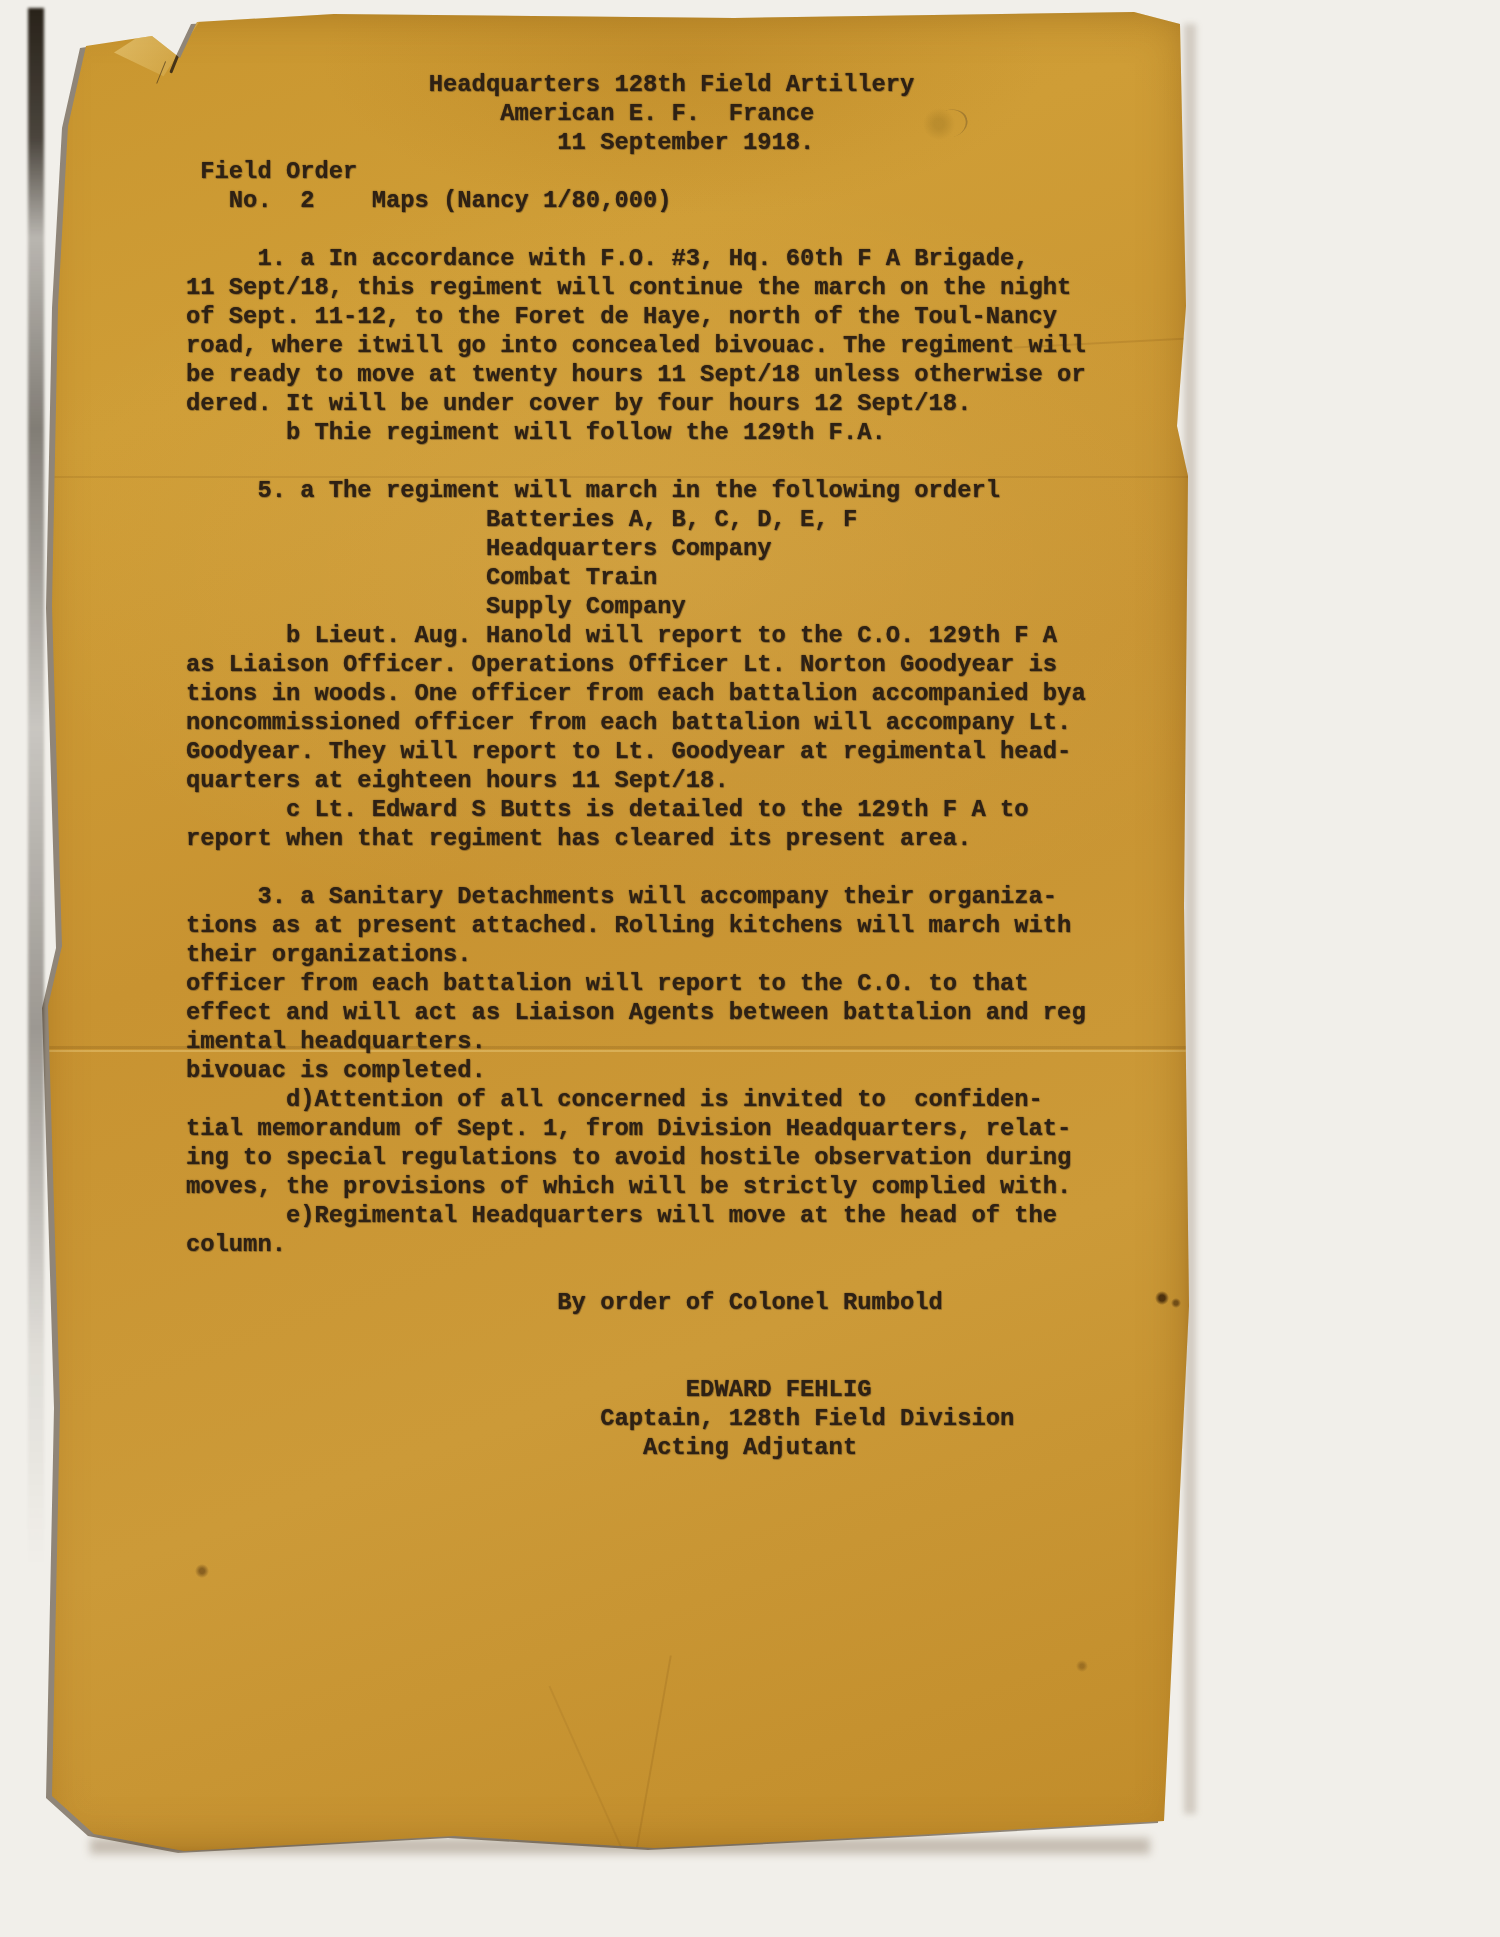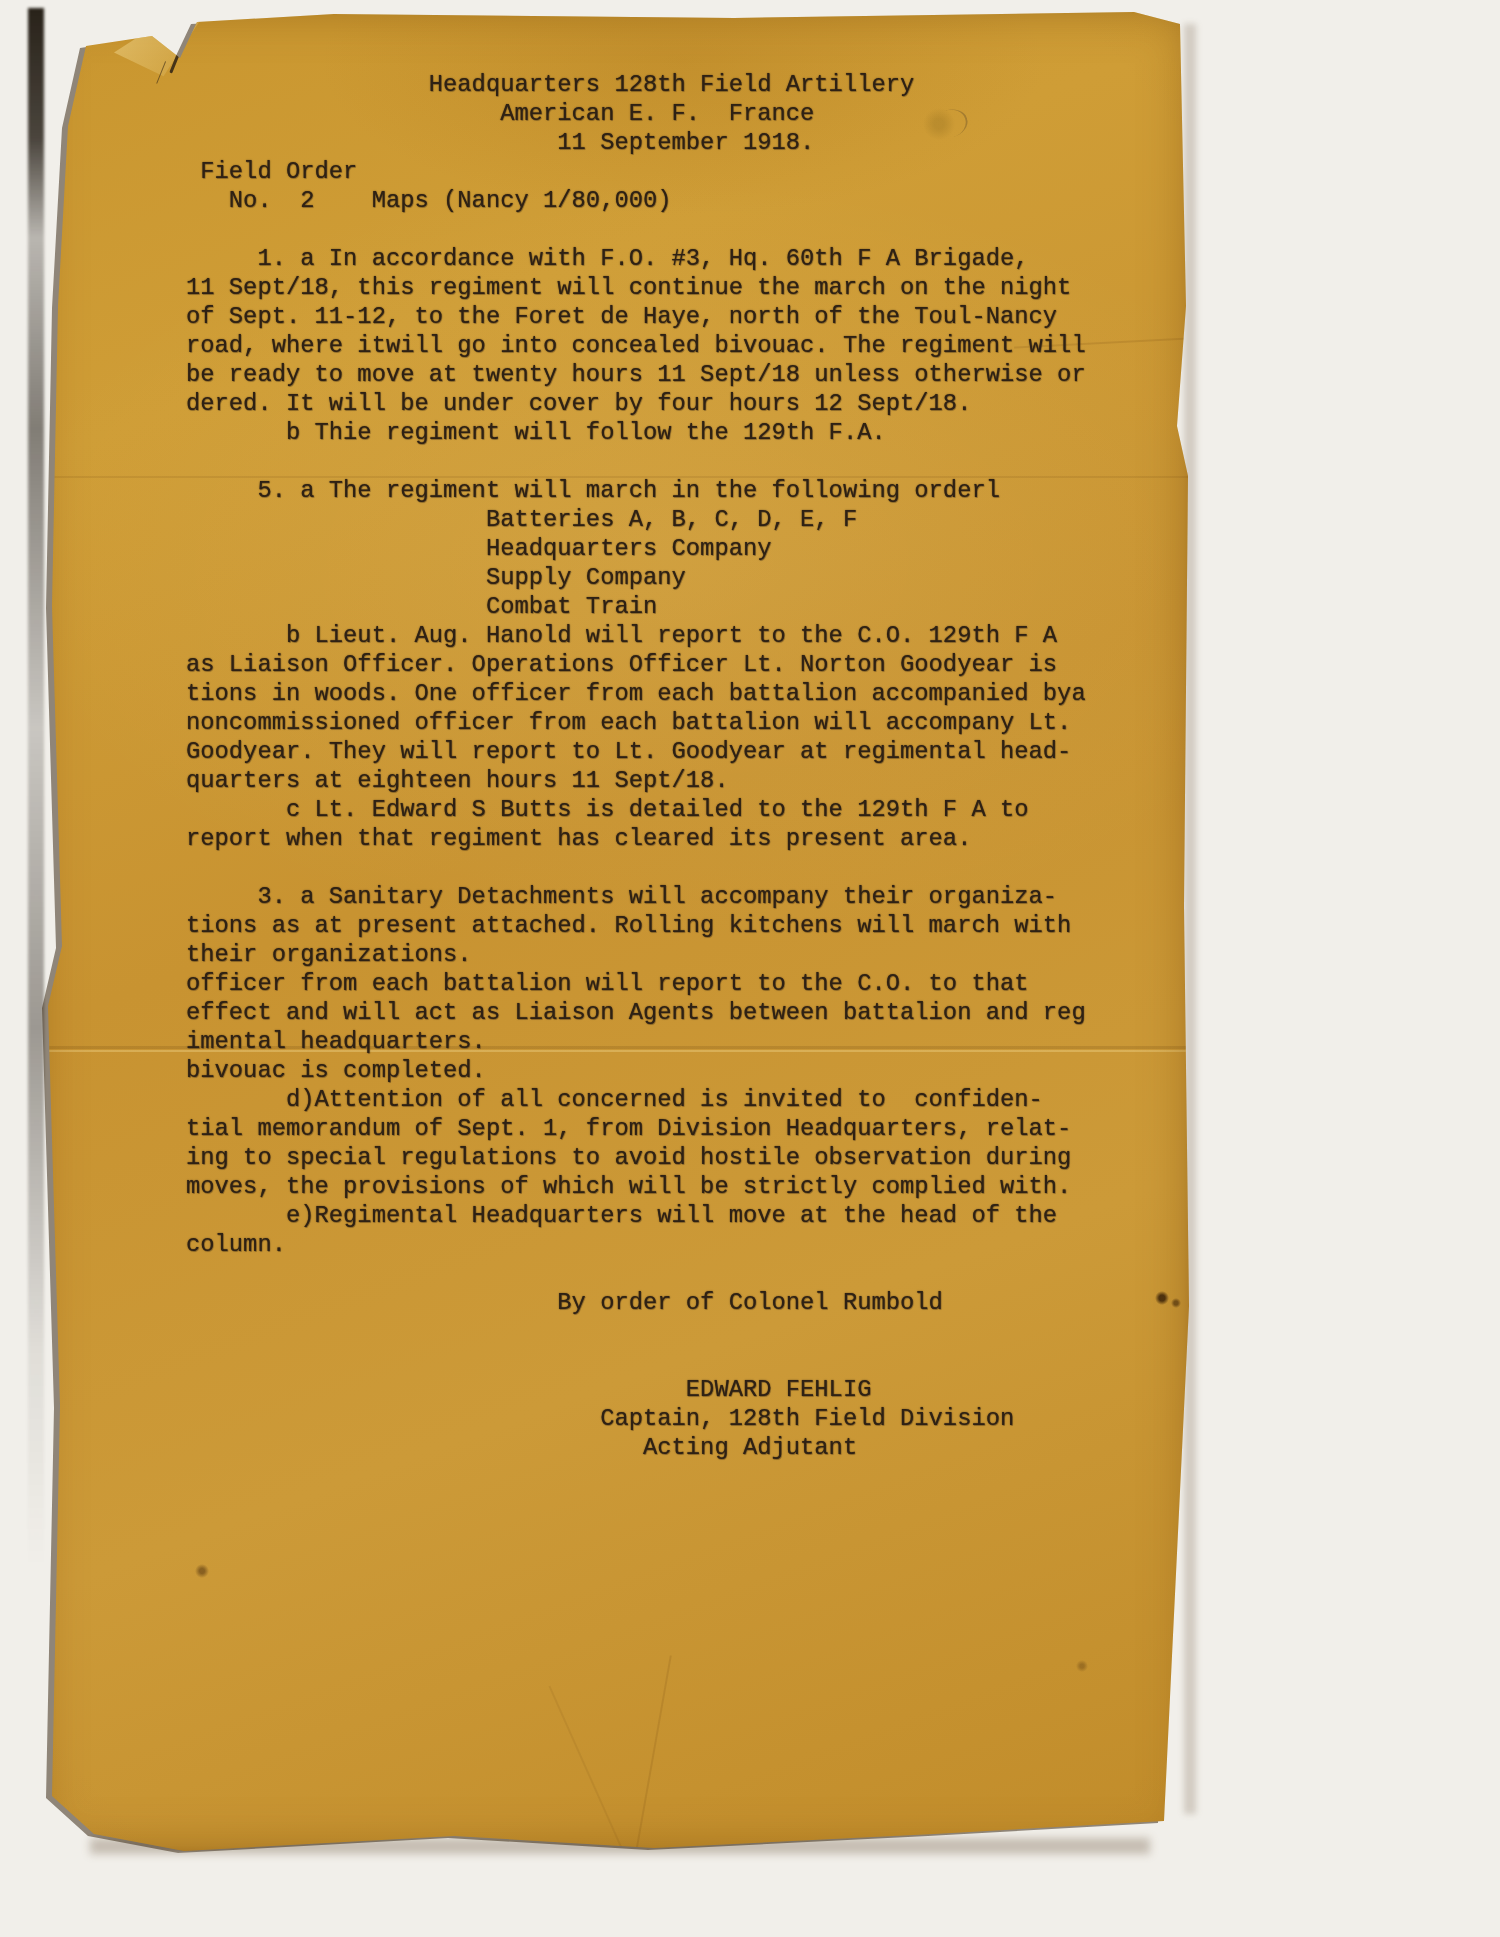--- a/index.html
+++ b/index.html
@@ -93,21 +93,21 @@
     background:rgba(100,60,10,0.14);transform:rotate(-3deg);filter:blur(0.5px);
   }
 
   .typed{
     position:absolute;left:152px;top:64px;width:1000px;
   }
   .typed .line{
     white-space:pre;
     height:29px;
     font-family:"Liberation Mono",monospace;
-    font-weight:400;
+    font-weight:700;
     font-size:23.8px;
     line-height:29px;
     color:var(--ink,#2e2114);
     text-shadow:0 0 1.4px rgba(46,33,20,0.8), 0.7px 0.7px 0 rgba(46,33,20,0.28);
   }
 </style>
 </head>
 <body>
 
 <div class="stage">
@@ -146,22 +146,22 @@
           <div class="line">dered. It will be under cover by four hours 12 Sept/18.</div>
           <div class="line">       b Thie regiment will follow the 129th F.A.</div>
         </div>
         <div>
           <div class="line"></div>
         </div>
         <div>
           <div class="line">     5. a The regiment will march in the following orderl</div>
           <div class="line">                     Batteries A, B, C, D, E, F</div>
           <div class="line">                     Headquarters Company</div>
+          <div class="line">                     Combat Train</div>
           <div class="line">                     Supply Company</div>
-          <div class="line">                     Combat Train</div>
           <div class="line">       b Lieut. Aug. Hanold will report to the C.O. 129th F A</div>
           <div class="line">as Liaison Officer. Operations Officer Lt. Norton Goodyear is</div>
           <div class="line">tions in woods. One officer from each battalion accompanied bya</div>
           <div class="line">noncommissioned officer from each battalion will accompany Lt.</div>
           <div class="line">Goodyear. They will report to Lt. Goodyear at regimental head-</div>
           <div class="line">quarters at eighteen hours 11 Sept/18.</div>
           <div class="line">       c Lt. Edward S Butts is detailed to the 129th F A to</div>
           <div class="line">report when that regiment has cleared its present area.</div>
         </div>
         <div>

